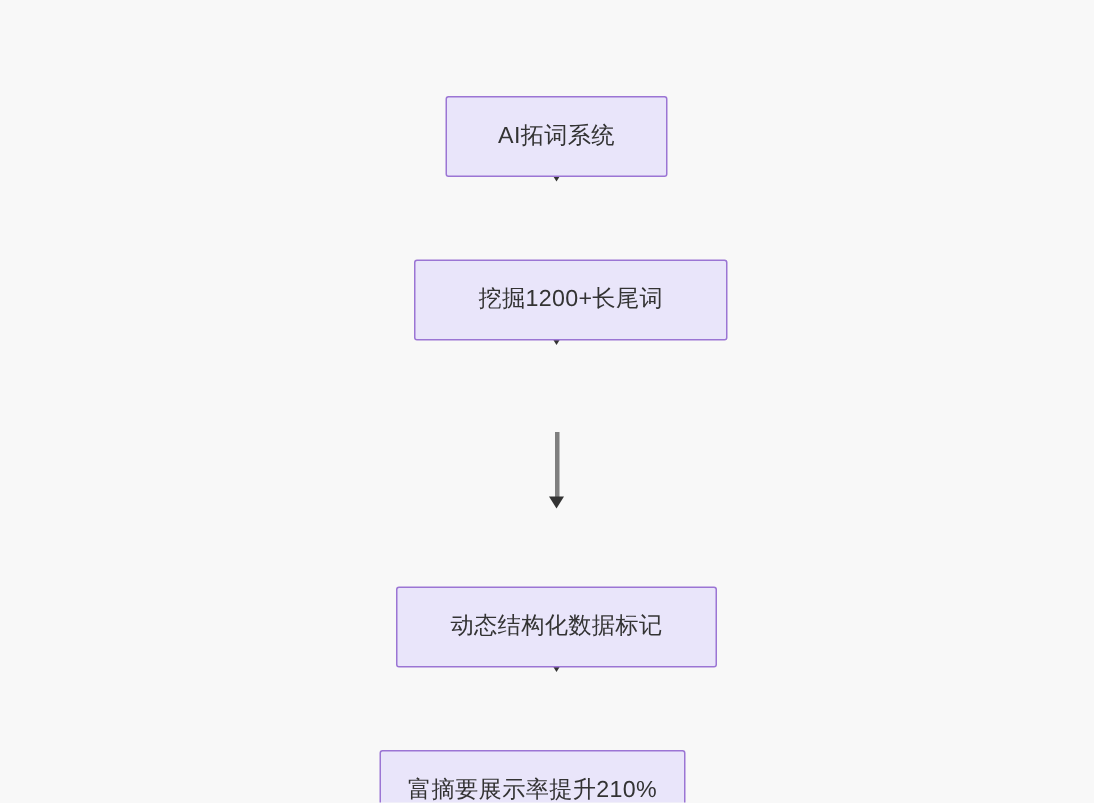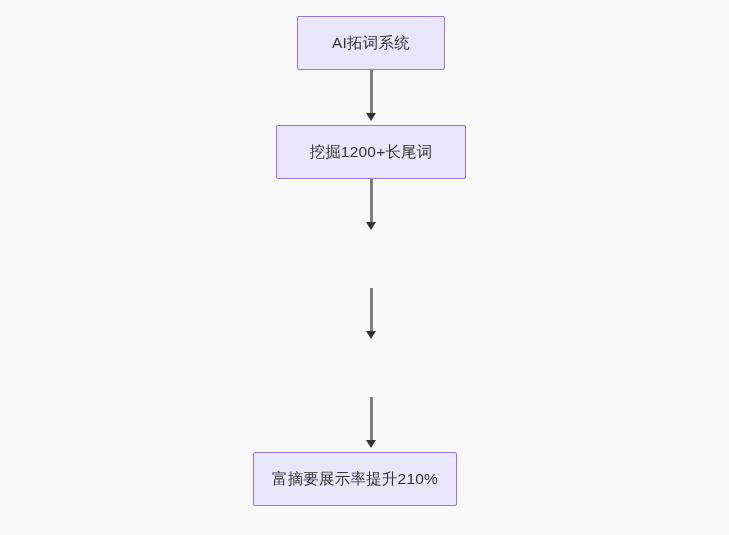--- a/index.html
+++ b/index.html
@@ -26,20 +26,21 @@
     border: 1.4px solid #9b75d4;
     border-radius: 2px;
     display: flex;
     align-items: center;
     justify-content: center;
     color: #333333;
     font-size: 15.5px;
     line-height: 1;
     letter-spacing: 0.2px;
     white-space: nowrap;
+    margin-top: 48px;
   }
   .flow-node-label {
     display: block;
   }
   .flow-edge {
     position: absolute;
     width: 3px;
     background: #7f7f7f;
   }
   .flow-arrowhead {
@@ -65,23 +66,26 @@
   <div class="flow-edge" style="left:370px; top:288px; height:47px;"></div>
   <div class="flow-arrowhead" style="left:366px; top:331px;"></div>
 
   <div class="flow-edge" style="left:370px; top:397px; height:47px;"></div>
   <div class="flow-arrowhead" style="left:366px; top:440px;"></div>
 
   <div class="flow-node" style="left:297px; top:16px; width:148px; height:54px;">
     <span class="flow-node-label">AI拓词系统</span>
   </div>
 
-  <div class="flow-node" style="left:276px; top:125px; width:190px; height:54px;">
+  <div class="flow-node" style="left:276px; top:125px; width:209px; height:54px;">
     <span class="flow-node-label">挖掘1200+长尾词</span>
   </div>
 
 
+  <div class="flow-node" style="left:264px; top:343px; width:214px; height:54px;">
+    <span class="flow-node-label">动态结构化数据标记</span>
+  </div>
 
   <div class="flow-node" style="left:253px; top:452px; width:204px; height:54px;">
     <span class="flow-node-label">富摘要展示率提升210%</span>
   </div>
 
 </div>
 
 </body></html>

